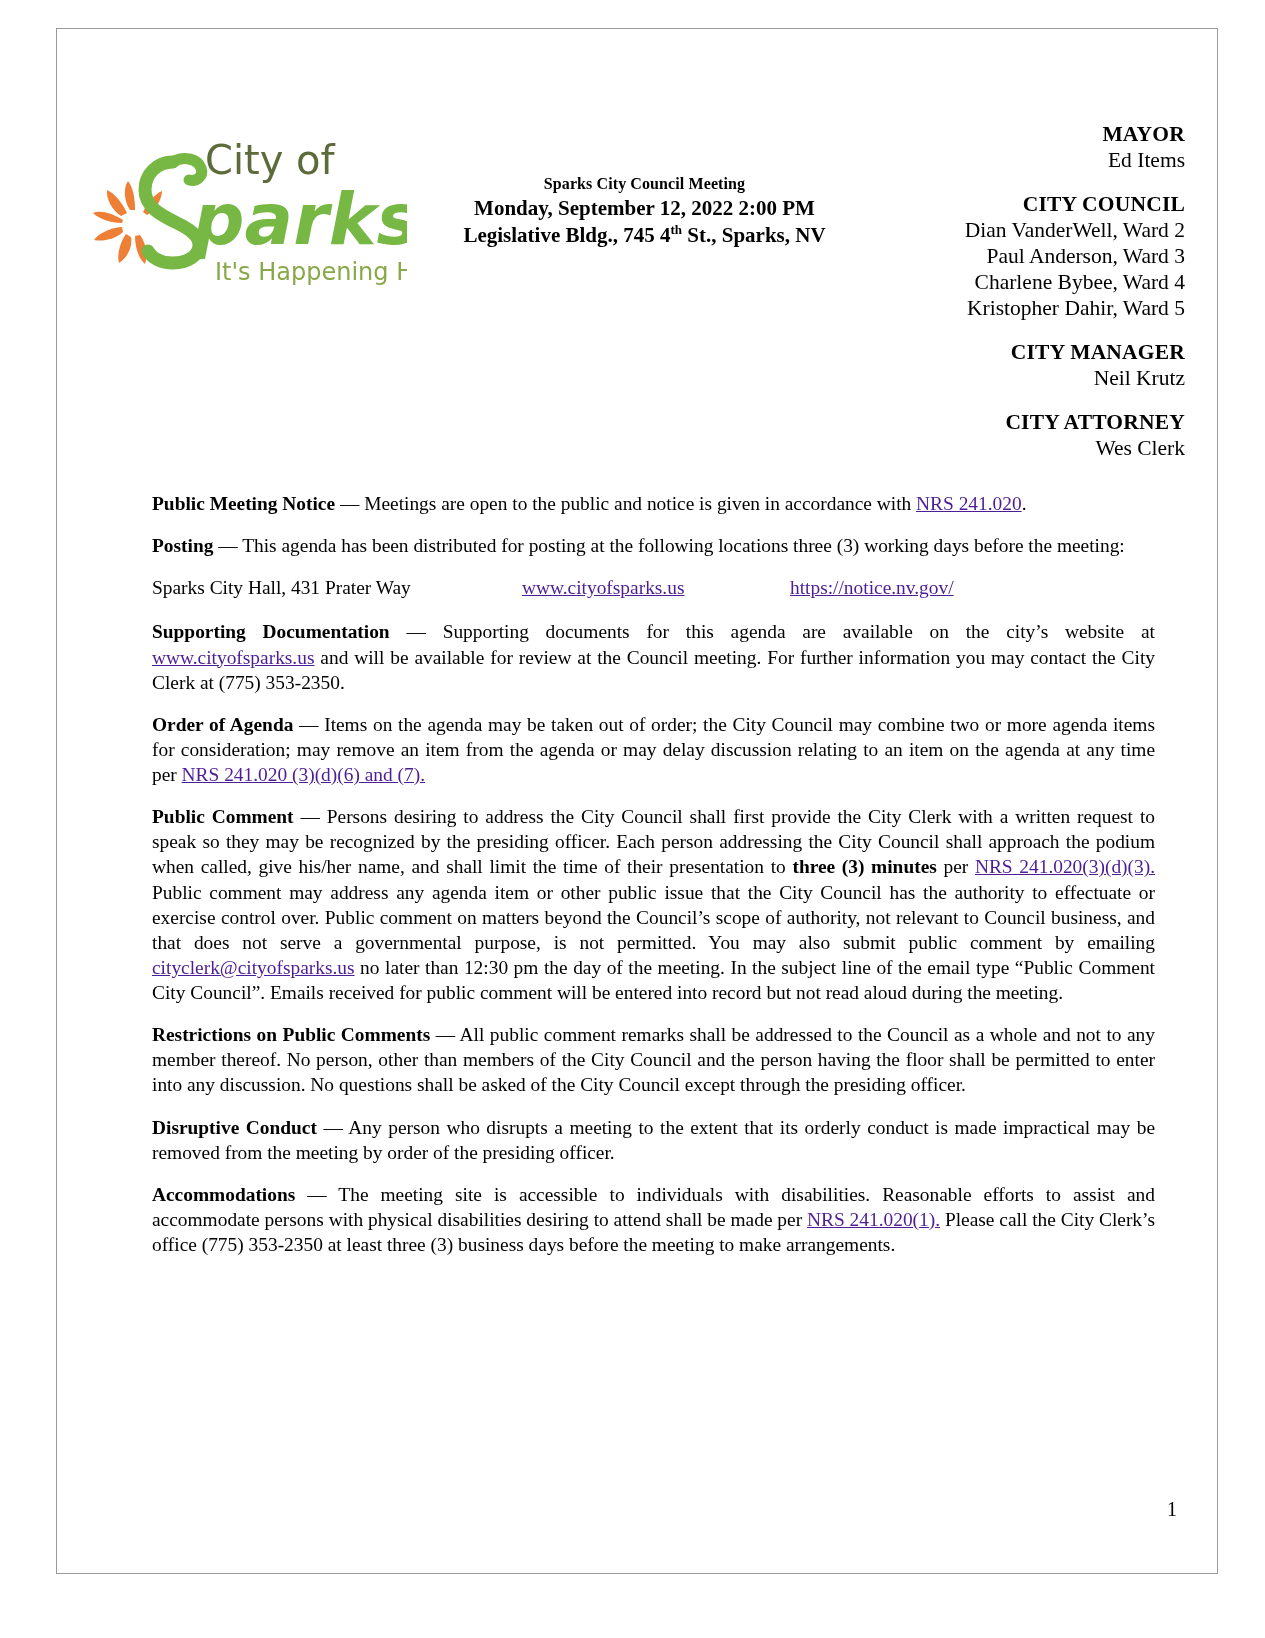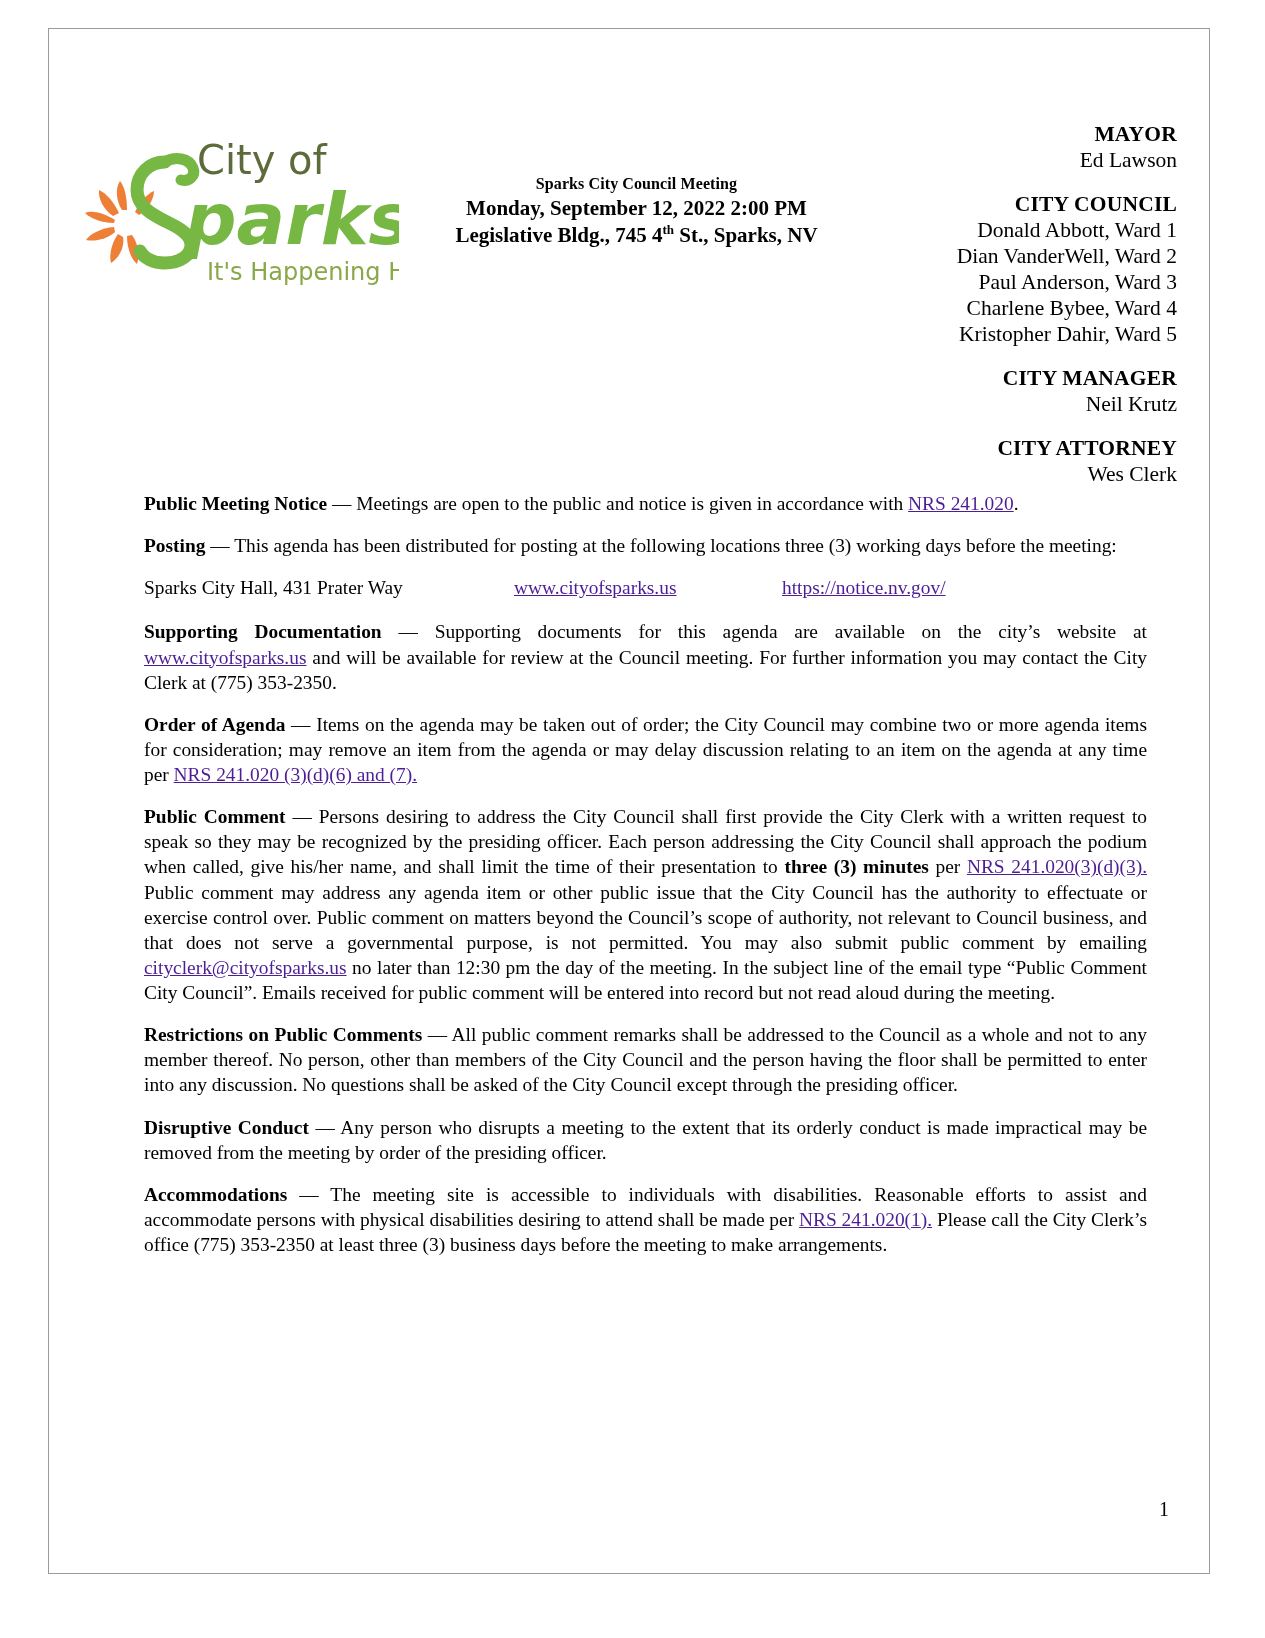--- a/index.html
+++ b/index.html
@@ -8,21 +8,21 @@
     background: #ffffff;
   }
   body {
     width: 1265px;
     height: 1638px;
     font-family: "Liberation Serif", "DejaVu Serif", serif;
     color: #000000;
   }
   .page {
     position: absolute;
-    left: 48px;
+    left: 56px;
     top: 28px;
     width: 1162px;
     height: 1546px;
     border: 1px solid #9a9a9a;
     background: #ffffff;
     box-sizing: border-box;
   }
   .inner {
     position: relative;
     width: 100%;
@@ -162,26 +162,25 @@
       <div class="title-sub">Monday, September 12, 2022 2:00 PM</div>
       <div class="title-sub">
         <span>Legislative Bldg., 745 4</span><sup>th</sup><span> St., Sparks, NV</span>
       </div>
     </div>
 
     <div class="officials">
 
       <div class="group">
         <div class="role">MAYOR</div>
-        <div class="person">Ed Lawson</div>
+        <div class="person">Ed Items</div>
       </div>
 
       <div class="group">
         <div class="role">CITY COUNCIL</div>
-        <div class="person">Donald Abbott, Ward 1</div>
         <div class="person">Dian VanderWell, Ward 2</div>
         <div class="person">Paul Anderson, Ward 3</div>
         <div class="person">Charlene Bybee, Ward 4</div>
         <div class="person">Kristopher Dahir, Ward 5</div>
       </div>
 
       <div class="group">
         <div class="role">CITY MANAGER</div>
         <div class="person">Neil Krutz</div>
       </div>

